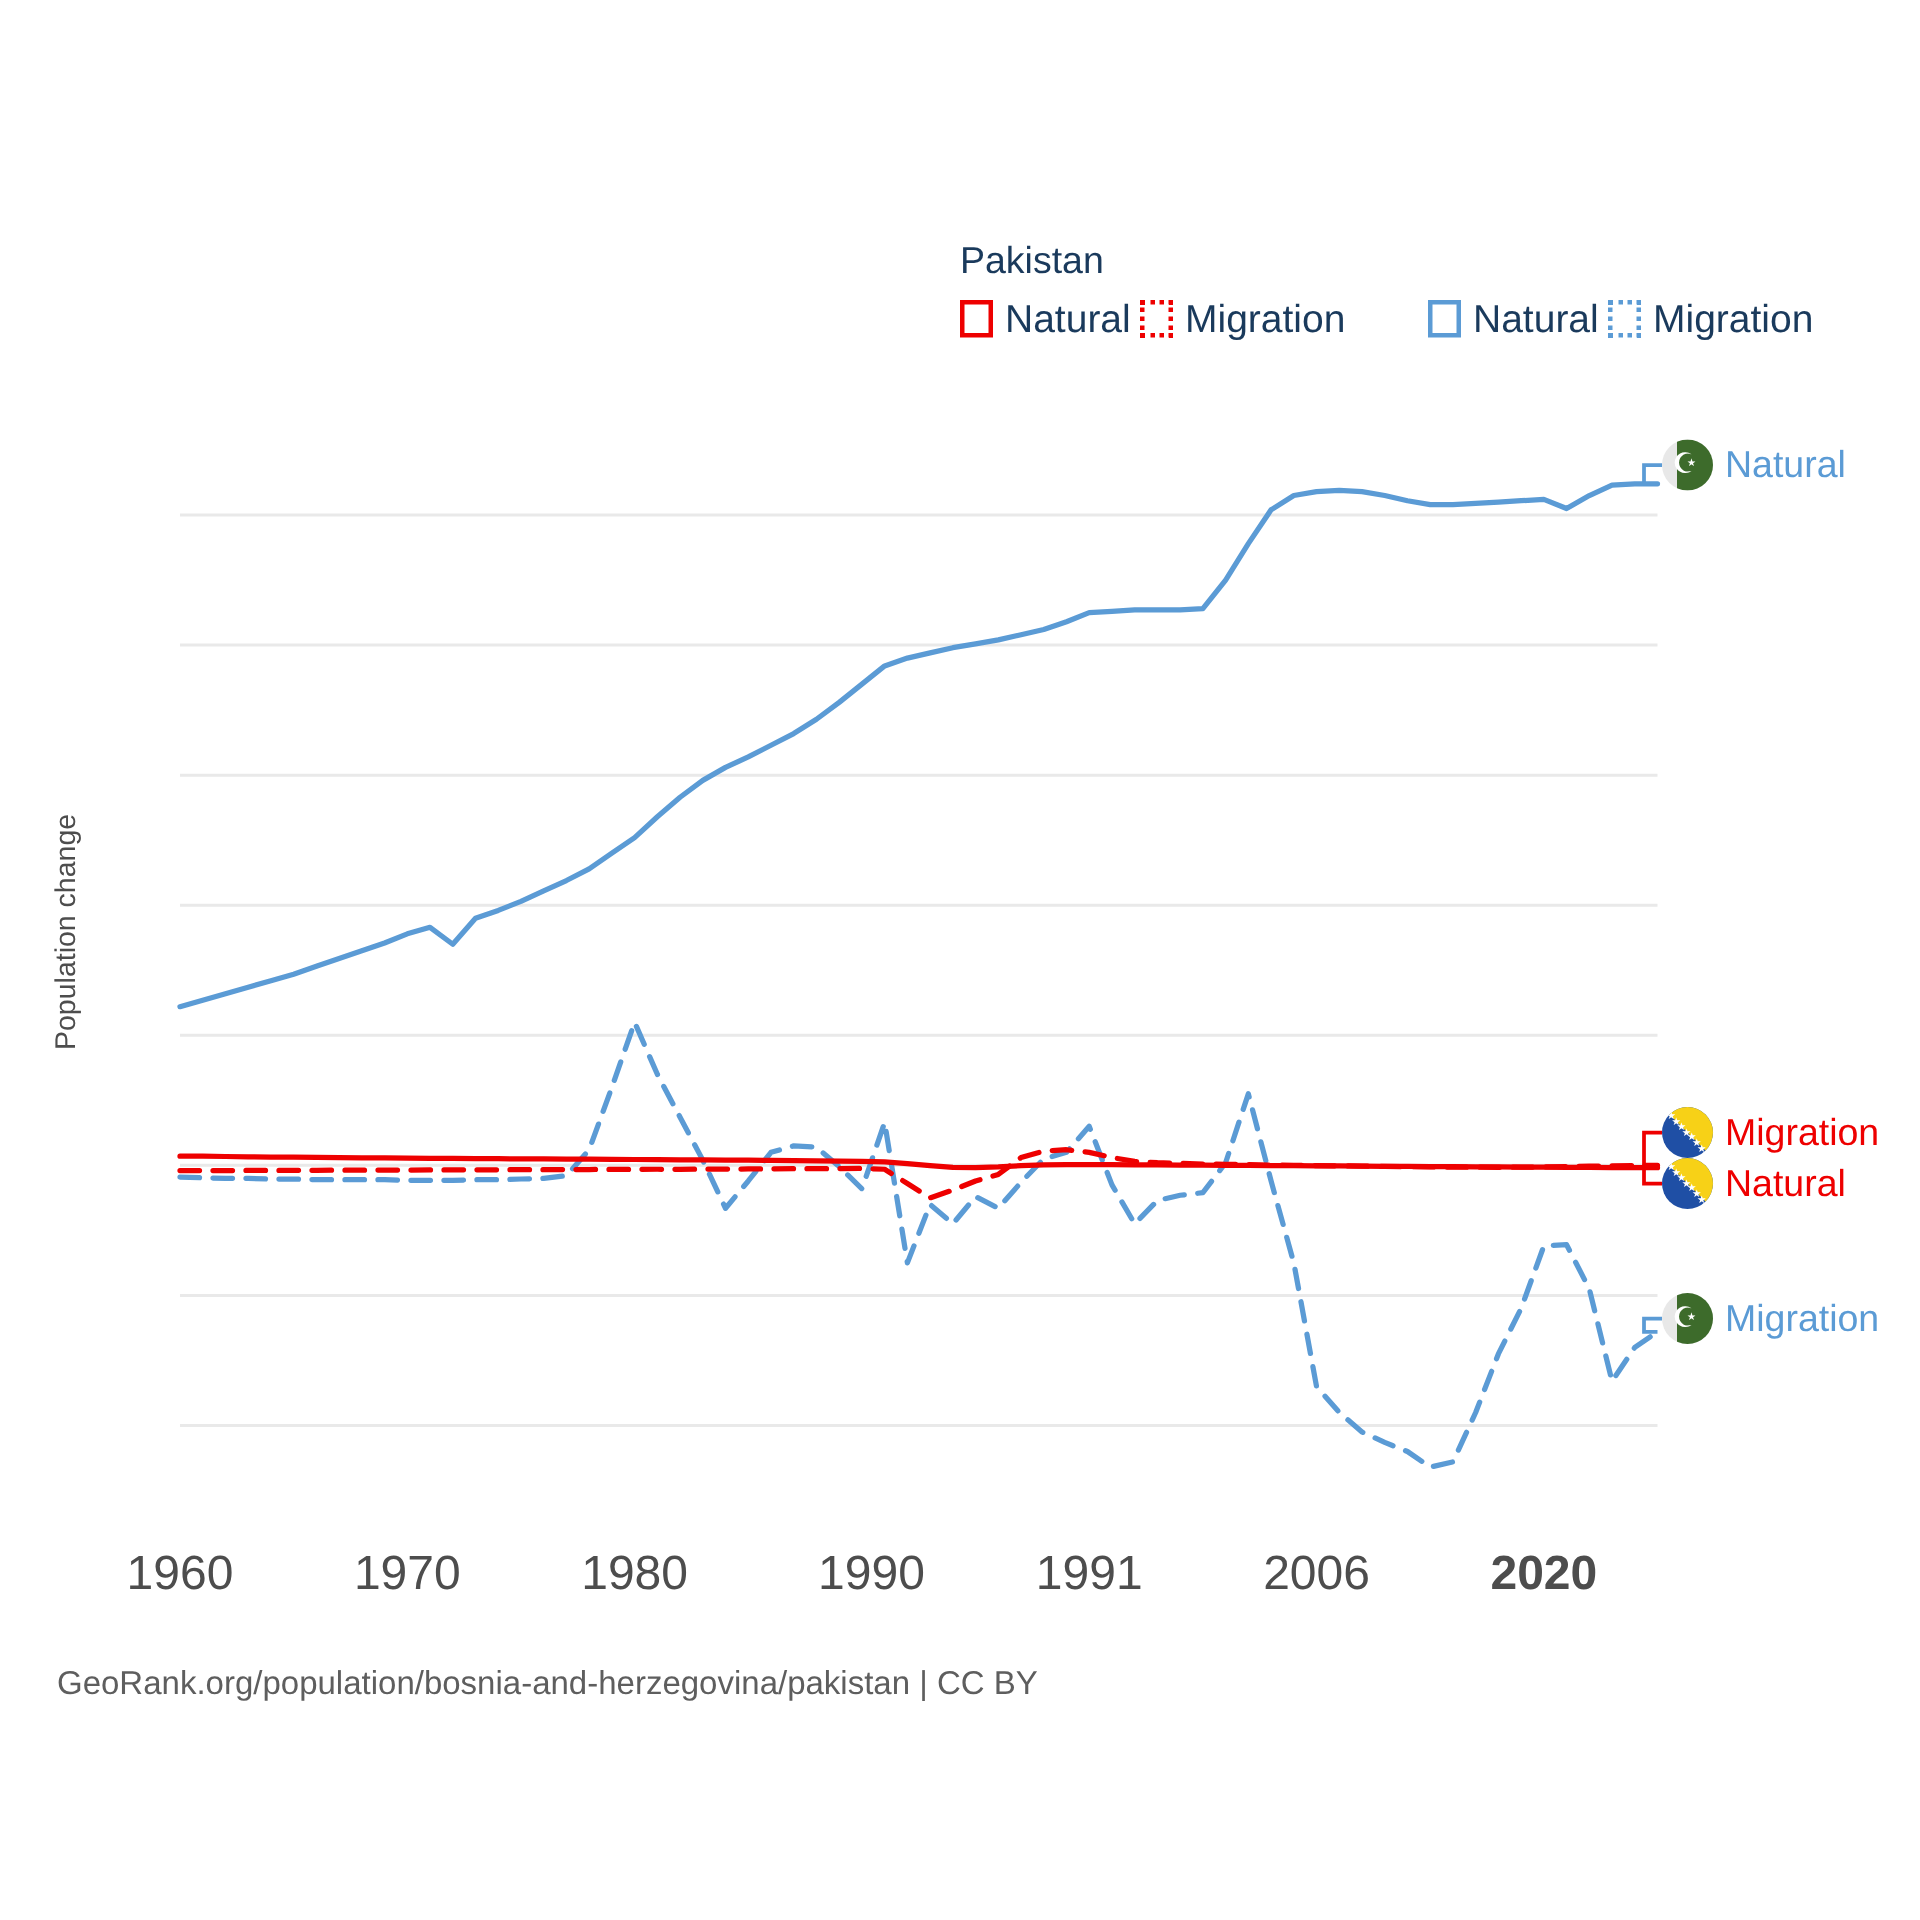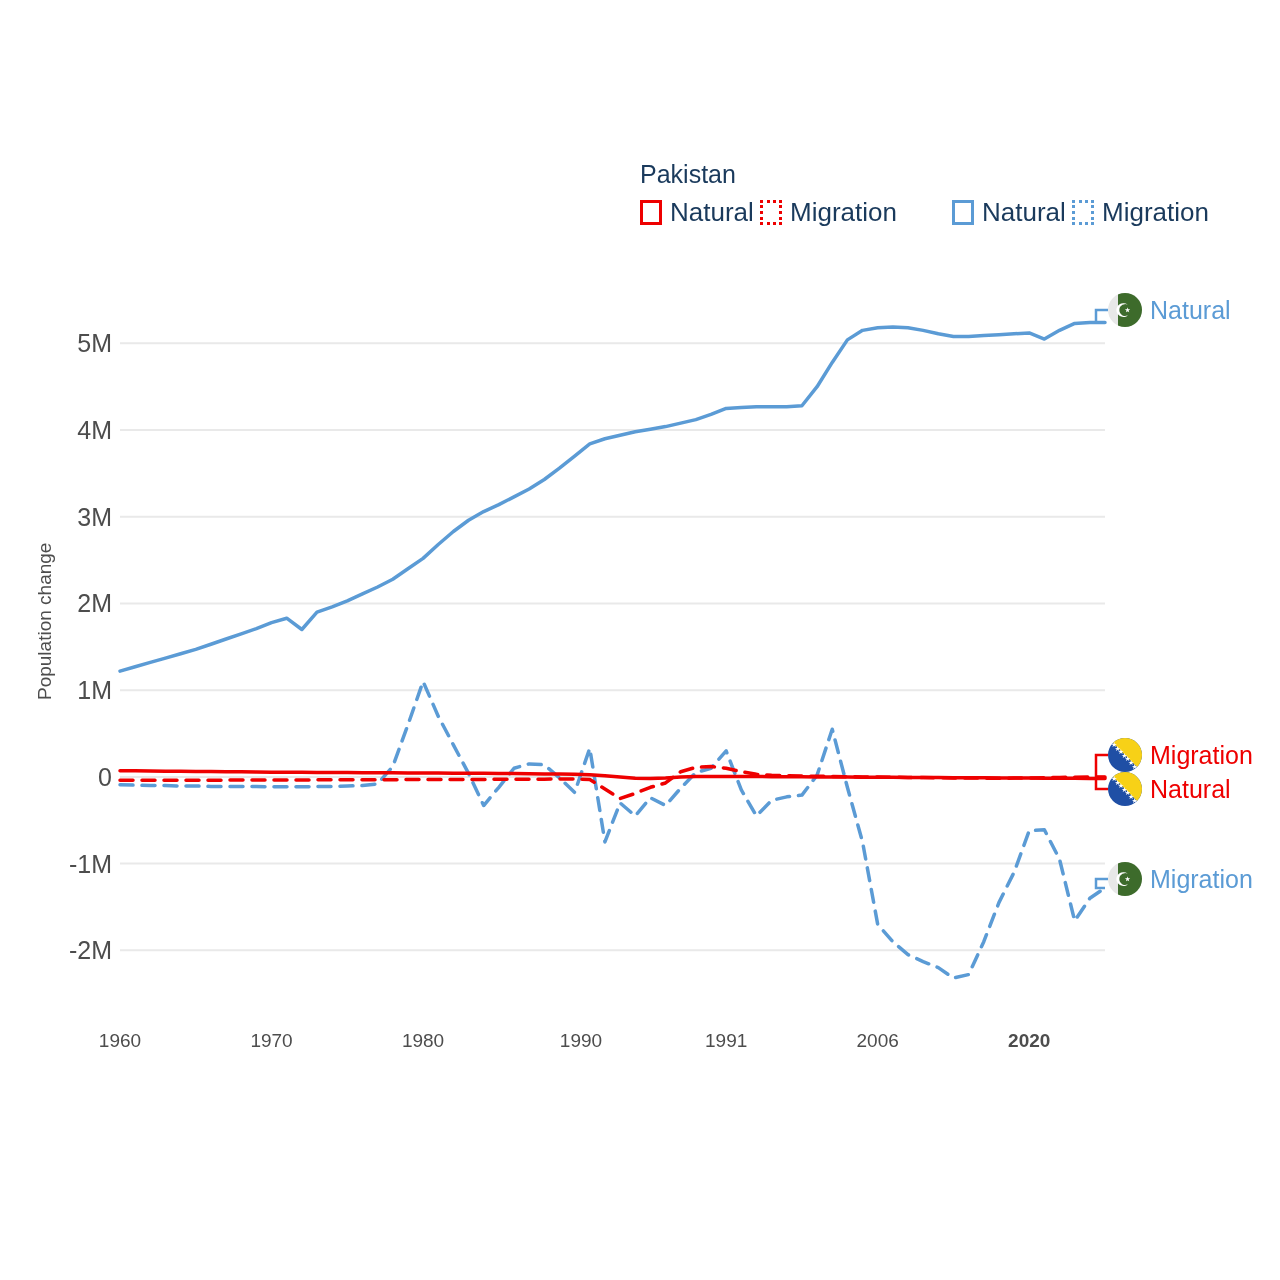--- a/index.html
+++ b/index.html
@@ -98,21 +98,21 @@
   }
   .ytick-wrap {
     position: absolute;
     left: 0;
     top: 0;
     width: 112px;
     height: 1280px;
   }
   .xtick {
     position: absolute;
-    font-size: 19px;
+    font-size: 32px;
     color: #4d4d4d;
     transform: translateX(-50%);
     top: 1030px;
     white-space: nowrap;
   }
 
   
   .endlabel {
     position: absolute;
     display: flex;
@@ -225,30 +225,20 @@
       <path d="M120.00,770.83 L135.15,770.83 L150.31,771.00 L165.46,771.18 L180.62,771.35 L195.77,771.44 L210.92,771.61 L226.08,771.70 L241.23,771.87 L256.38,771.96 L271.54,772.13 L286.69,772.22 L301.85,772.30 L317.00,772.39 L332.15,772.48 L347.31,772.56 L362.46,772.65 L377.62,772.74 L392.77,772.82 L407.92,772.91 L423.08,773.00 L438.23,773.08 L453.38,773.17 L468.54,773.26 L483.69,773.34 L498.85,773.43 L514.00,773.60 L529.15,773.78 L544.31,773.95 L559.46,774.12 L574.62,774.30 L589.77,774.64 L604.92,775.68 L620.08,777.07 L635.23,778.29 L650.38,778.46 L665.54,777.94 L680.69,777.07 L695.85,776.55 L711.00,776.38 L726.15,776.38 L741.31,776.47 L756.46,776.55 L771.62,776.64 L786.77,776.73 L801.92,776.81 L817.08,776.90 L832.23,776.99 L847.38,777.07 L862.54,777.16 L877.69,777.25 L892.85,777.33 L908.00,777.42 L923.15,777.51 L938.31,777.59 L953.46,777.68 L968.62,777.77 L983.77,777.85 L998.92,777.94 L1014.08,778.03 L1029.23,778.11 L1044.38,778.20 L1059.54,778.29 L1074.69,778.37 L1089.85,778.46 L1105.00,778.46 " fill="none" stroke="#ee0000" stroke-width="3.5" stroke-linejoin="round" stroke-linecap="round"></path>
       <path d="M120.00,780.37 L135.15,780.37 L150.31,780.37 L165.46,780.28 L180.62,780.28 L195.77,780.19 L210.92,780.19 L226.08,780.11 L241.23,780.11 L256.38,780.02 L271.54,780.02 L286.69,779.93 L301.85,779.93 L317.00,779.85 L332.15,779.85 L347.31,779.76 L362.46,779.76 L377.62,779.67 L392.77,779.67 L407.92,779.59 L423.08,779.59 L438.23,779.50 L453.38,779.50 L468.54,779.41 L483.69,779.41 L498.85,779.33 L514.00,779.24 L529.15,779.15 L544.31,779.15 L559.46,779.07 L574.62,778.98 L589.77,779.50 L604.92,789.04 L620.08,798.58 L635.23,793.37 L650.38,787.30 L665.54,782.97 L680.69,771.70 L695.85,767.36 L711.00,766.49 L726.15,768.23 L741.31,771.70 L756.46,774.30 L771.62,775.16 L786.77,775.60 L801.92,776.03 L817.08,776.21 L832.23,776.47 L847.38,776.73 L862.54,776.90 L877.69,777.07 L892.85,777.25 L908.00,777.42 L923.15,777.59 L938.31,777.77 L953.46,777.94 L968.62,778.03 L983.77,778.11 L998.92,778.20 L1014.08,778.11 L1029.23,777.94 L1044.38,777.68 L1059.54,777.42 L1074.69,777.25 L1089.85,777.07 L1105.00,776.90 " fill="none" stroke="#ee0000" stroke-width="3.5" stroke-linejoin="round" stroke-linecap="round" stroke-dasharray="13,9"></path>
       <path d="M1105,322.5 L1096,322.5 L1096,310 L1108,310" fill="none" stroke="#5b9bd5" stroke-width="2.5"></path>
       <path d="M1105,776.9 L1096,776.9 L1096,755 L1108,755" fill="none" stroke="#ee0000" stroke-width="2.5"></path>
       <path d="M1105,778.5 L1096,778.5 L1096,789 L1108,789" fill="none" stroke="#ee0000" stroke-width="2.5"></path>
       <path d="M1105,887.9 L1096,887.9 L1096,879 L1108,879" fill="none" stroke="#5b9bd5" stroke-width="2.5"></path>
     </svg>
 
   <div class="ylabel">Population change</div>
 
-  <div class="ytick-wrap" id="yticks">
-      <div class="ytick" style="top: 343.354px;">5M</div>
-      <div class="ytick" style="top: 430.063px;">4M</div>
-      <div class="ytick" style="top: 516.772px;">3M</div>
-      <div class="ytick" style="top: 603.481px;">2M</div>
-      <div class="ytick" style="top: 690.19px;">1M</div>
-      <div class="ytick" style="top: 776.899px;">0</div>
-      <div class="ytick" style="top: 863.608px;">-1M</div>
-      <div class="ytick" style="top: 950.316px;">-2M</div>
-    </div>
   <div id="xticks">
       <div class="xtick" style="left: 120px;">1960</div>
       <div class="xtick" style="left: 271.538px; text-align: center;">1970</div>
       <div class="xtick" style="left: 423.077px;">1980</div>
       <div class="xtick" style="left: 581px;">1990</div>
       <div class="xtick" style="left: 726.154px;">1991</div>
       <div class="xtick" style="left: 877.692px;">2006</div>
       <div class="xtick" style="left: 1029.23px; font-weight: bold;">2020</div>
     </div>
 
@@ -291,15 +281,16 @@
       </div>
       <div class="endlabel blue" style="left: 1108px; top: 879px;">
         <span class="flag pk">
           <span class="cres">☪</span>
         </span>
         <span class="txt">Migration</span>
       </div>
     </div>
 
   <div class="footer">
+    <div>GeoRank.org/population/bosnia-and-herzegovina/pakistan | CC BY</div>
   </div>
 
 </div>
 
 </body></html>

